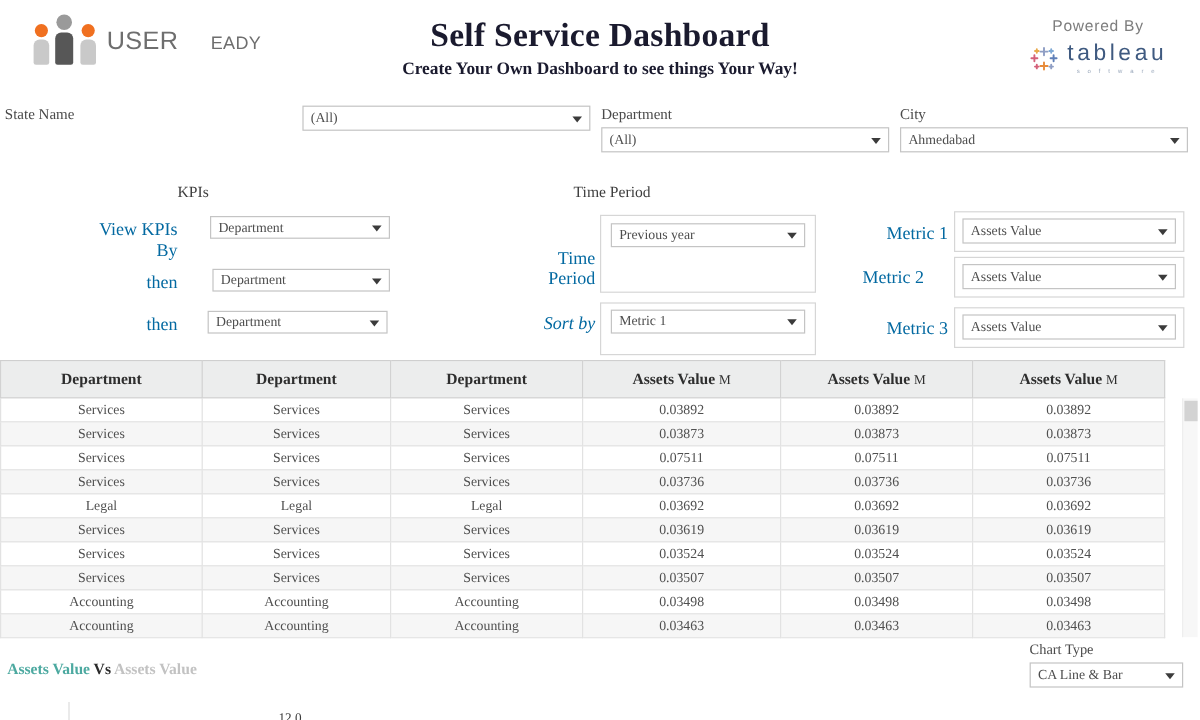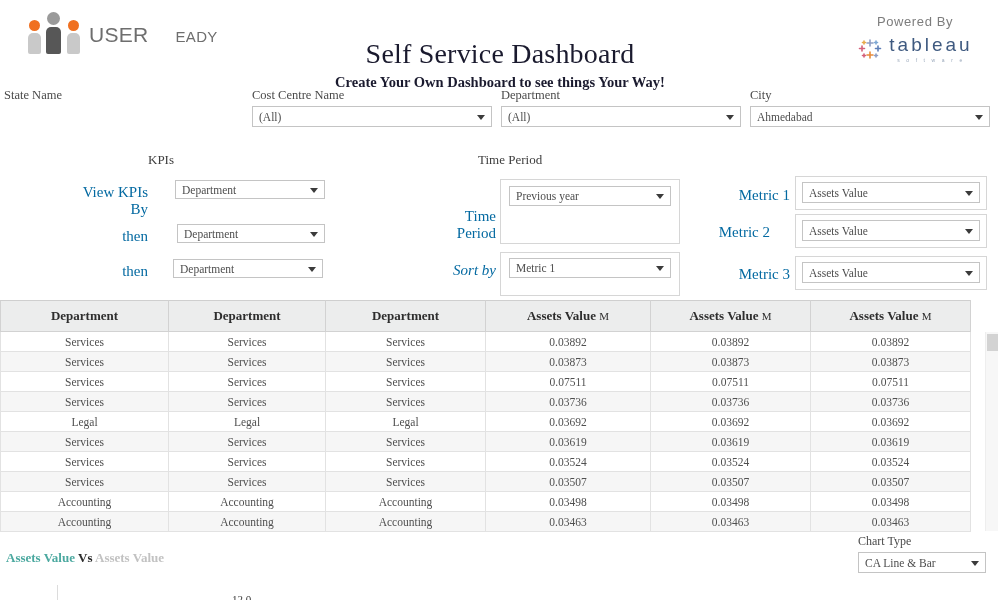--- a/index.html
+++ b/index.html
@@ -32,21 +32,21 @@
   .fig-r { left: 39px; }
   .fig-r .head { width: 11px; height: 11px; background: #f07020; }
   .fig-r .body { width: 13px; height: 21px; background: #c9c9c9; }
 
   .logo-text { margin-left: 9px; font-family: "Liberation Sans", sans-serif;
                color: #6e6e6e; letter-spacing: .3px; }
   .logo-text .t1 { font-size: 21px; margin-top: 44px; }
   .logo-text .t2 { font-size: 15px; margin-left: 27px; }
 
   .titles { position: absolute; left: 0; right: 0; top: 14px; text-align: center; }
-  .title-main { font-size: 28px; font-weight: normal; color: #1a1a2e; letter-spacing: .2px; margin-top: 24px; }
+  .title-main { font-size: 28px; font-weight: bold; color: #1a1a2e; letter-spacing: .2px; }
   .title-sub  { font-size: 14.5px; font-weight: bold; color: #1a1a2e; margin-top: 4px; }
 
   .tableau-block { position: absolute; right: 0; top: 14px; text-align: center; width: 170px; }
   .powered { font-family: "Liberation Sans", sans-serif; font-size: 13px; color: #7d7d7d;
              letter-spacing: .6px; margin-bottom: 5px; }
   .tab-row { display: flex; align-items: center; justify-content: center; gap: 6px; }
   .tab-word { font-family: "Liberation Sans", sans-serif; font-size: 19px; color: #3f5a80;
               letter-spacing: 3px; }
   .tab-sub { font-family: "Liberation Sans", sans-serif; font-size: 5px; color: #9aa8bb;
              letter-spacing: 2.6px; margin-top: 1px; text-align: center; }
@@ -158,21 +158,20 @@
     </div>
   </div>
 
   <div class="filters">
 
     <div class="filter" style="left:4px; top:2px; width:240px;">
       <div class="filter-label">State Name</div>
     </div>
 
     <div class="filter" style="left:252px; top:2px; width:240px;">
-      <div class="filter-label">Cost Centre Name</div>
       <div class="sel">
         <span>(All)</span>
         <span class="caret"></span>
       </div>
     </div>
 
     <div class="filter" style="left:501px; top:2px; width:240px;">
       <div class="filter-label">Department</div>
       <div class="sel">
         <span>(All)</span>

